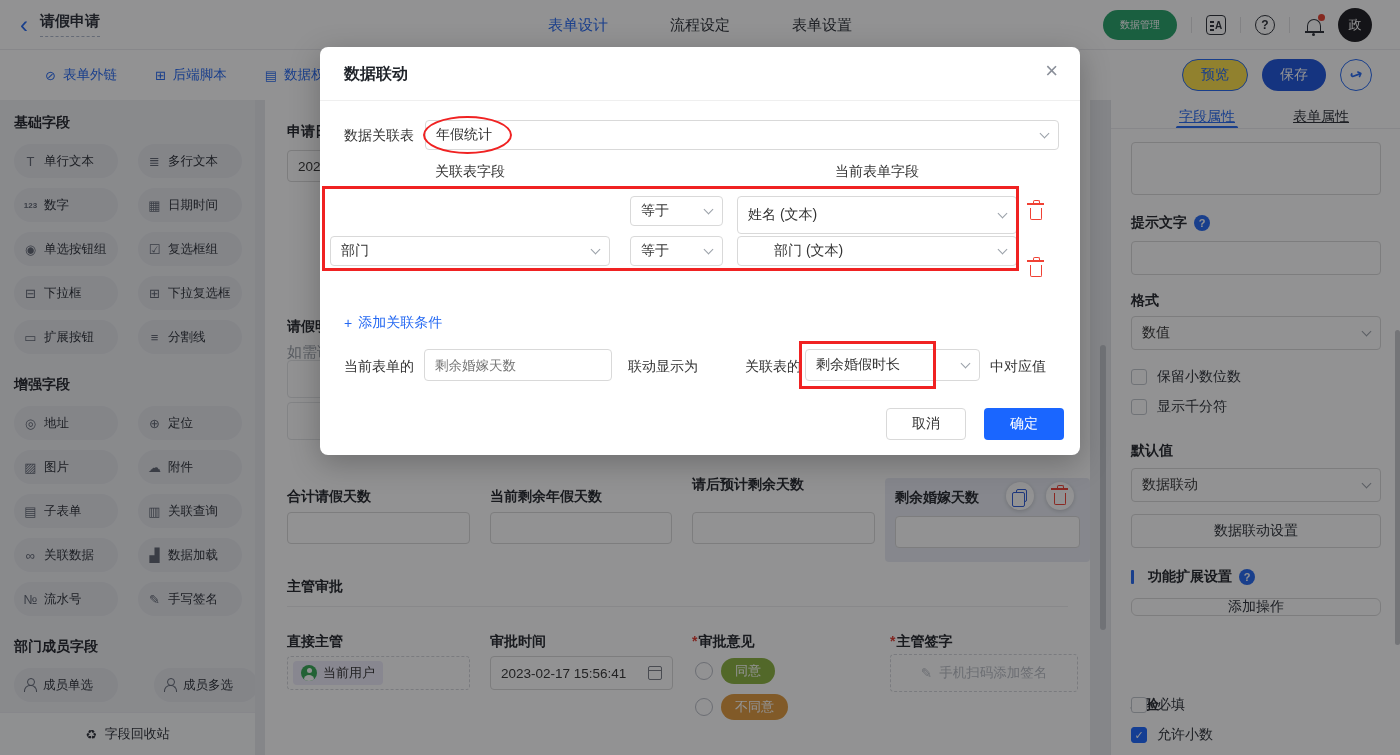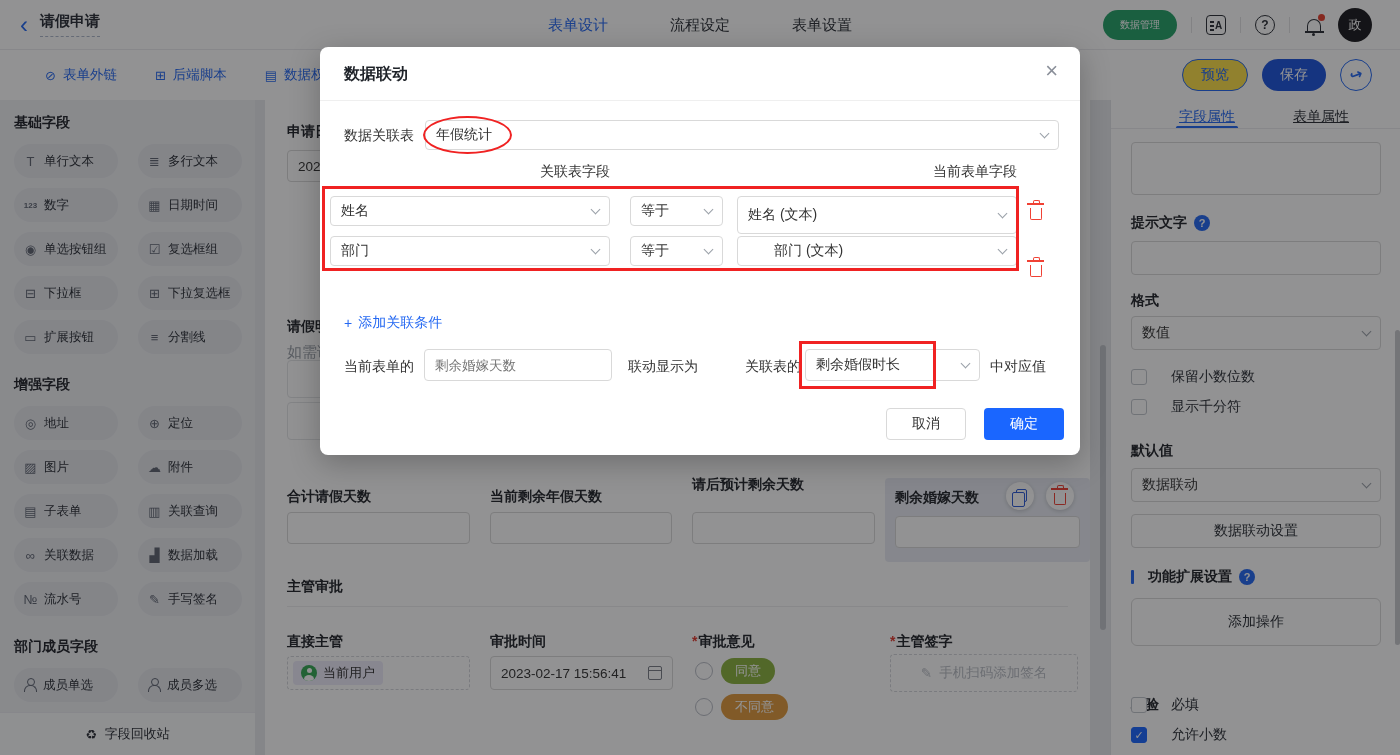--- a/index.html
+++ b/index.html
@@ -9,21 +9,21 @@
   *{box-sizing:border-box;margin:0;padding:0;font-family:"Liberation Sans","DejaVu Sans",sans-serif;}
   body{width:1400px;height:755px;overflow:hidden;background:#e8eaed;position:relative;}
   .ab{position:absolute;}
   .lbl{font-size:14px;font-weight:700;color:var(--ink);}
   .inp{border:1px solid var(--border);border-radius:4px;background:#fff;font-size:13.5px;color:#333;padding:0 10px;outline:none;}
   .sel{display:flex;align-items:center;justify-content:space-between;border:1px solid var(--border);border-radius:4px;background:#fff;padding:0 10px;font-size:14px;color:#333;}
   .chev{width:7px;height:7px;border-right:1.6px solid #9aa0a8;border-bottom:1.6px solid #9aa0a8;transform:rotate(45deg);flex:none;margin-top:-3px;}
   .cbx{width:16px;height:16px;border:1px solid #c2c6cd;border-radius:3px;background:#fff;flex:none;}
   .cbx.on{background:var(--confirm);border-color:var(--confirm);display:flex;align-items:center;justify-content:center;}
   .cbx.on::after{content:"✓";color:#fff;font-size:11px;font-weight:700;}
-  .cbrow{display:flex;align-items:center;gap:24px;font-size:14px;color:#2b2f36;}
+  .cbrow{display:flex;align-items:center;gap:10px;font-size:14px;color:#2b2f36;}
   .rad{width:18px;height:18px;border-radius:50%;border:1.5px solid #b9bdc6;background:#fff;flex:none;}
   .qf{width:16px;height:16px;border-radius:50%;background:var(--blue);color:#fff;display:inline-flex;align-items:center;justify-content:center;flex:none;}
   .qf::after{content:"?";font-size:11px;font-weight:700;}
   
   .navbar{position:absolute;left:0;top:0;width:1400px;height:50px;background:#fff;border-bottom:1px solid #ececee;display:flex;align-items:center;}
   .back{color:var(--blue);font-size:24px;line-height:20px;margin-left:20px;cursor:pointer;}
   .nav-title{font-size:15px;font-weight:700;color:#2a2f38;margin-left:12px;padding-bottom:5px;border-bottom:1px dashed #aeb8cb;}
   .nav-tabs{position:absolute;left:50%;transform:translateX(-50%);top:0;height:50px;display:flex;align-items:center;gap:62px;}
   .ntab{font-size:15px;color:#2b2f36;font-weight:500;cursor:pointer;}
   .ntab.active{color:var(--blue);}
@@ -87,21 +87,21 @@
   .ptab{font-size:14px;color:#2b2f36;cursor:pointer;text-decoration:underline;}
   .ptab.active{color:var(--blue);font-weight:500;}
   .pbtn{border:1px solid var(--border);border-radius:4px;background:#fff;font-size:14px;color:#2b2f36;display:flex;align-items:center;justify-content:center;cursor:pointer;}
   .bluebar{display:inline-block;width:3px;height:14px;background:var(--blue);border-radius:1px;margin-right:7px;}
   
   .overlay{position:absolute;left:0;top:0;width:1400px;height:755px;background:rgba(13,13,15,.45);z-index:50;}
   .modal{position:absolute;left:320px;top:47px;width:760px;height:408px;background:#fff;border-radius:8px;box-shadow:0 8px 30px rgba(0,0,0,.25);z-index:60;}
   .m-title{position:absolute;left:24px;top:17px;font-size:16px;font-weight:600;color:#1f2329;}
   .m-close{position:absolute;right:22px;top:13px;font-size:22px;color:#8a8f99;cursor:pointer;line-height:1;}
   .m-div{position:absolute;left:0;top:53px;width:760px;height:1px;background:#efefef;}
-  .m-colhead{position:absolute;top:116px;font-size:14px;color:#333;text-align:right;}
+  .m-colhead{position:absolute;top:116px;font-size:14px;color:#333;text-align:center;}
   .linkline{position:absolute;left:24px;top:267px;display:flex;align-items:center;gap:6px;color:var(--blue);font-size:14px;cursor:pointer;}
   .m-btn-cancel{position:absolute;left:566px;top:361px;width:80px;height:32px;border:1px solid var(--border);border-radius:4px;background:#fff;font-size:14px;color:#333;display:flex;align-items:center;justify-content:center;cursor:pointer;}
   .m-btn-ok{position:absolute;left:664px;top:361px;width:80px;height:32px;border-radius:4px;background:var(--confirm);font-size:14px;color:#fff;display:flex;align-items:center;justify-content:center;cursor:pointer;}
   .mtext{font-size:14px;color:#333;}
   
   .ann{position:absolute;z-index:70;border:3px solid var(--ann);pointer-events:none;}
   .ann.ellipse{border-width:2.5px;border-radius:50%;}
 </style>
 </head>
 <body>
@@ -234,21 +234,21 @@
       <div class="pill">
           <span class="picon">№</span>
           <span>流水号</span>
         </div>
       <div class="pill">
           <span class="picon">✎</span>
           <span>手写签名</span>
         </div>
     </div>
     <div class="sec-title">部门成员字段</div>
-    <div class="pillgrid" style="gap:10px 20px;margin-bottom:2px;">
+    <div class="pillgrid" style="gap:10px 36px;margin-bottom:2px;">
       <div class="pill">
           <span class="person-ic"></span>
           <span>成员单选</span>
         </div>
       <div class="pill">
           <span class="person-ic"></span>
           <span>成员多选</span>
         </div>
       <div class="pill"></div>
       <div class="pill"></div>
@@ -353,21 +353,21 @@
         <span>数据联动</span>
         <span class="chev"></span>
       </div>
     <div class="ab pbtn" style="left:20px;top:414px;width:250px;height:34px;">数据联动设置</div>
 
     <div class="ab" style="left:20px;top:468px;display:flex;align-items:center;gap:7px;">
       <span class="bluebar"></span>
         <span class="lbl">功能扩展设置</span>
         <span class="qf"></span>
     </div>
-    <div class="ab pbtn" style="left:20px;top:498px;width:250px;height:48px;border-radius:6px;">添加操作</div>
+    <div class="ab pbtn" style="left:20px;top:498px;width:250px;height:18px;border-radius:6px;">添加操作</div>
 
     <div class="ab lbl" style="left:20px;top:596px;font-family:Liberation Serif, serif;">校验</div>
     <div class="ab cbrow" style="left:20px;top:596px;">
         <span class="cbx"></span>
         <span>必填</span>
       </div>
     <div class="ab cbrow" style="left:20px;top:626px;">
         <span class="cbx on"></span>
         <span>允许小数</span>
       </div>
@@ -384,24 +384,20 @@
 
     <div class="ab mtext" style="left:24px;top:80px;">数据关联表</div>
     <div class="ab sel" style="left:105px;top:73px;width:634px;height:30px;">
         <span>年假统计</span>
         <span class="chev"></span>
       </div>
 
     <div class="m-colhead" style="left:10px;width:280px;">关联表字段</div>
     <div class="m-colhead" style="left:417px;width:280px;">当前表单字段</div>
 
-    <div class="ab sel" style="left:10px;top:149px;width:280px;height:30px;">
-        <span>姓名</span>
-        <span class="chev"></span>
-      </div>
     <div class="ab sel" style="left:310px;top:149px;width:93px;height:30px;">
         <span>等于</span>
         <span class="chev"></span>
       </div>
     <div class="ab sel" style="left:417px;top:149px;width:280px;height:38px;">
         <span>姓名 (文本)</span>
         <span class="chev"></span>
       </div>
     <div class="ab trashic" style="left:710px;top:156px;"></div>
 

